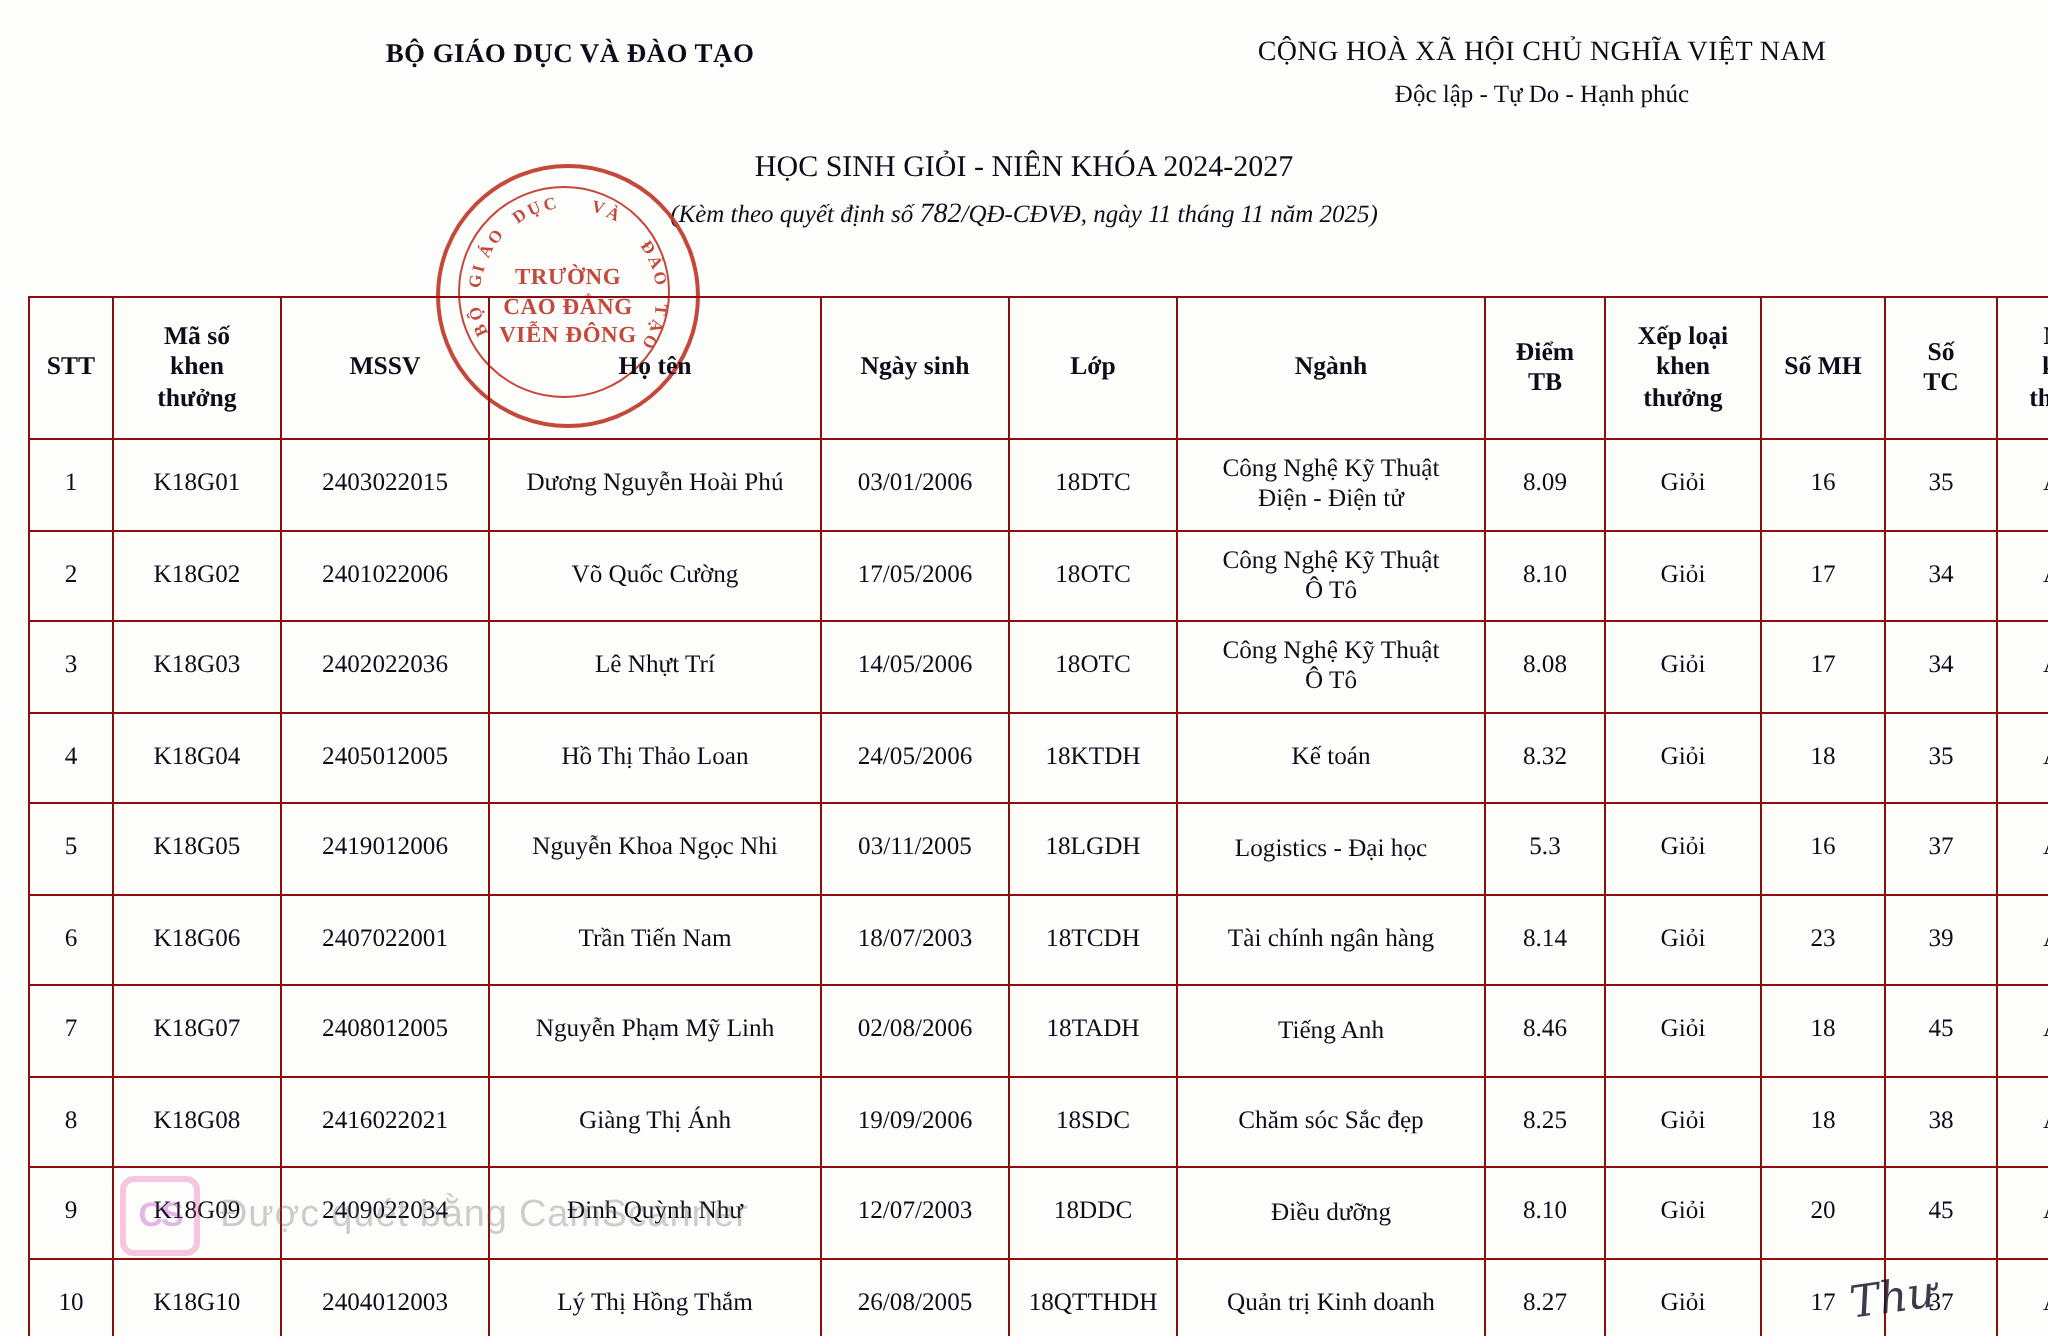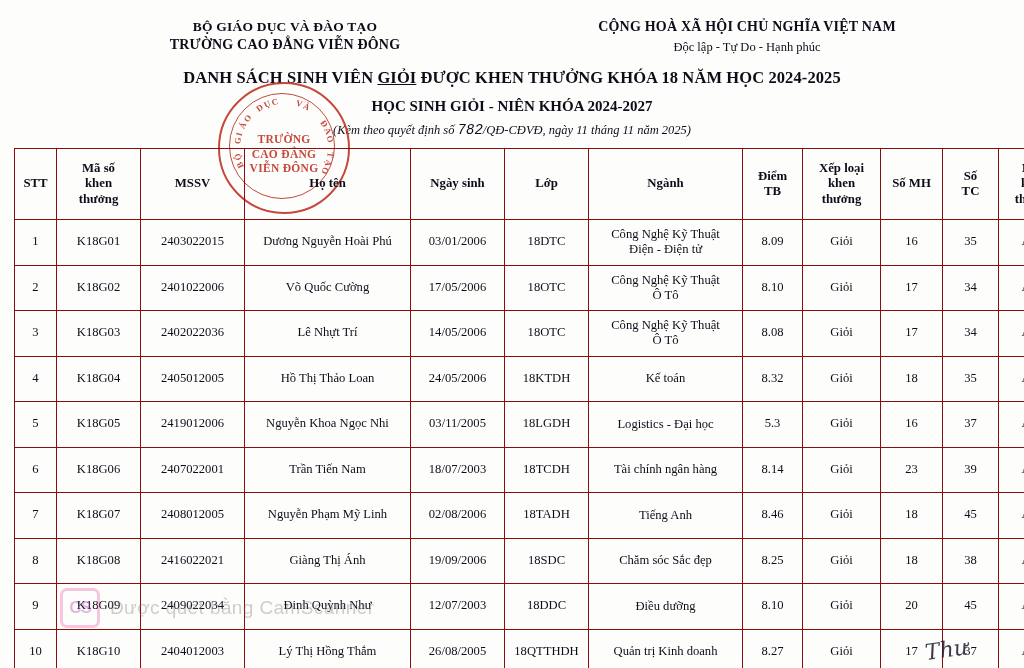--- a/index.html
+++ b/index.html
@@ -19,42 +19,42 @@
     position: relative;
     width: 1024px;
     height: 668px;
     background: #fdfdfb;
   }
 
   
   .header {
     display: flex;
     justify-content: space-between;
-    padding: 18px 52px 0 40px;
+    padding: 18px 28px 0 40px;
   }
   .hdr-left, .hdr-right {
     text-align: center;
     line-height: 1.35;
   }
   .hdr-left {
     width: 370px;
     margin-left: 60px;
   }
   .hdr-right {
     width: 430px;
     margin-right: 10px;
   }
   .hdr-line1 {
     font-size: 13.5px;
     font-weight: bold;
     letter-spacing: .2px;
   }
   .hdr-line2 {
     font-size: 14px;
-    font-weight: bold;
+    font-weight: normal;
     letter-spacing: .2px;
   }
   .hdr-sub {
     font-size: 12.5px;
     font-weight: normal;
     margin-top: 2px;
   }
 
   .title-main {
     text-align: center;
@@ -62,31 +62,31 @@
     font-weight: bold;
     margin-top: 12px;
     letter-spacing: .1px;
   }
   .title-main .ul {
     text-decoration: underline;
   }
   .title-sub {
     text-align: center;
     font-size: 15px;
-    font-weight: bold;
-    margin-top: 10px;
+    font-weight: normal;
+    margin-top: 20px;
   }
   .title-note {
     text-align: center;
     font-size: 12.5px;
     font-style: italic;
     margin-top: 7px;
   }
   .title-note .hand {
-    font-family: Liberation Mono, monospace;
+    font-family: Liberation Serif, serif;
     font-style: italic;
     font-size: 14px;
   }
 
   
   .stamp {
     position: absolute;
     left: 218px;
     top: 82px;
     width: 128px;
@@ -226,31 +226,27 @@
   }
 </style>
 </head>
 <body>
 
 <div class="page">
 
   <div class="header">
     <div class="hdr-left">
       <div class="hdr-line1">BỘ GIÁO DỤC VÀ ĐÀO TẠO</div>
-      <div class="hdr-line2">TRƯỜNG CAO ĐẲNG VIỄN ĐÔNG</div>
     </div>
     <div class="hdr-right">
       <div class="hdr-line2">CỘNG HOÀ XÃ HỘI CHỦ NGHĨA VIỆT NAM</div>
       <div class="hdr-sub">Độc lập - Tự Do - Hạnh phúc</div>
     </div>
   </div>
 
-  <div class="title-main">
-    <span>DANH SÁCH SINH VIÊN </span><span class="ul">GIỎI</span><span> ĐƯỢC KHEN THƯỞNG KHÓA 18 NĂM HỌC 2024-2025</span>
-  </div>
   <div class="title-sub">HỌC SINH GIỎI -  NIÊN KHÓA 2024-2027</div>
   <div class="title-note">
     <span>(Kèm theo quyết định số </span><span class="hand">782</span><span>/QĐ-CĐVĐ, ngày 11 tháng 11 năm 2025)</span>
   </div>
 
   <div class="stamp">
     <div class="inner-ring"></div>
     <div class="arc" id="seal-arc">
         <span style="transform: rotate(-205deg) translate(52px, 0px) rotate(90deg);">B</span>
         <span style="transform: rotate(-195deg) translate(52px, 0px) rotate(90deg);">Ộ</span>

